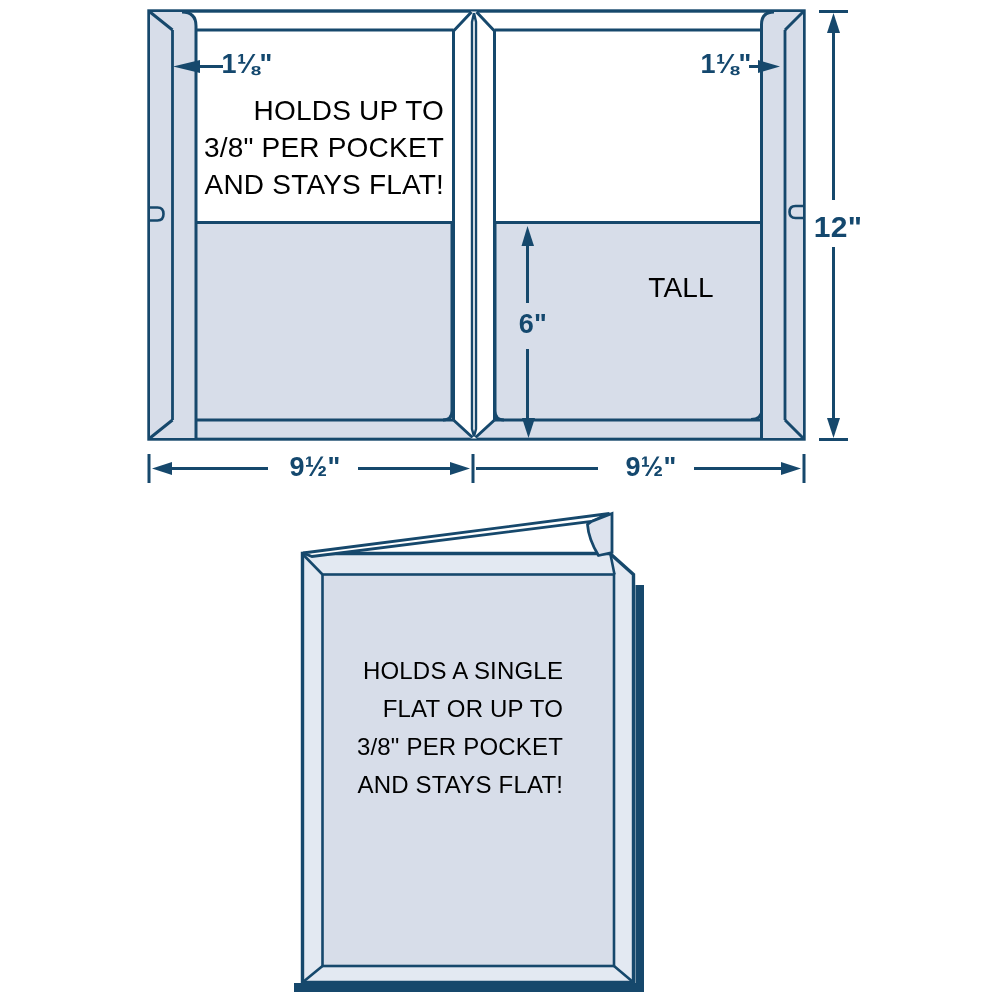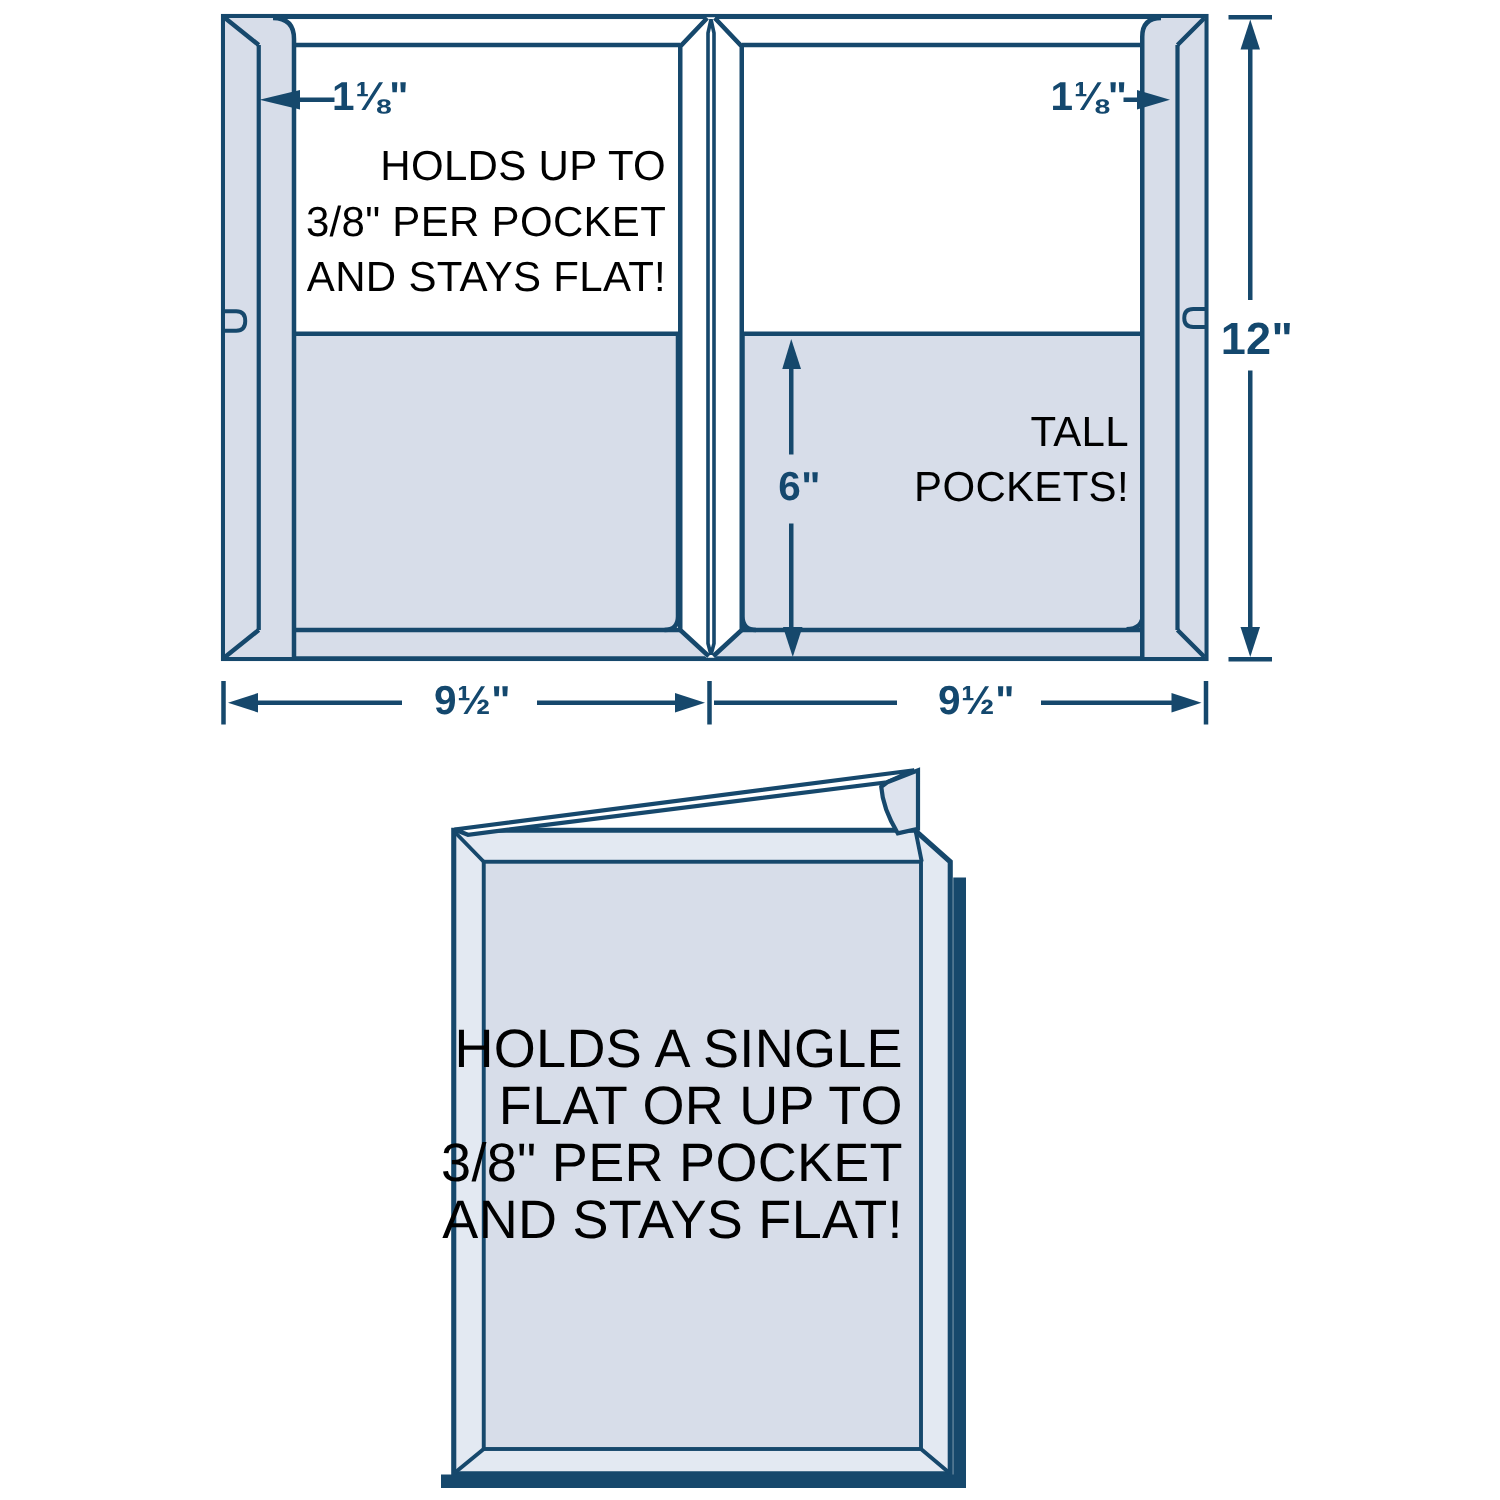--- a/index.html
+++ b/index.html
@@ -15,21 +15,21 @@
   }
   .dim{font-size:27px;}
   .dim-12{font-size:30px;}
   .block{
     position:absolute;transform:translateX(-50%);text-align:right;
     font-weight:normal;color:#000000;white-space:nowrap;letter-spacing:0.2px;
   }
   .block .line{display:block;}
   #open-left-text{left:324px;top:92px;font-size:28px;line-height:37px;}
   #pocket-text{left:652px;top:270px;font-size:28px;line-height:36.5px;margin-left:29px;}
-  #closed-text{left:448px;top:652px;font-size:36px;line-height:38px;margin-top:28px;}
+  #closed-text{left:460px;top:652px;font-size:24px;line-height:38px;}
   #lbl-flap-left{left:247px;top:51px;}
   #lbl-flap-right{left:726px;top:51px;}
   #lbl-height{left:838px;top:212px;}
   #lbl-pocket-height{left:533px;top:311px;}
   #lbl-width-left{left:315px;top:454px;}
   #lbl-width-right{left:651px;top:454px;}
 </style>
 </head>
 <body>
 
@@ -131,21 +131,20 @@
   <div class="lbl dim" id="lbl-width-right">9½"</div>
 
   <div class="block" id="open-left-text">
     <span class="line">HOLDS UP TO</span>
     <span class="line">3/8" PER POCKET</span>
     <span class="line">AND STAYS FLAT!</span>
   </div>
 
   <div class="block" id="pocket-text">
     <span class="line">TALL</span>
-    <span class="line">POCKETS!</span>
   </div>
 
   <div class="block" id="closed-text">
     <span class="line">HOLDS A SINGLE</span>
     <span class="line">FLAT OR UP TO</span>
     <span class="line">3/8" PER POCKET</span>
     <span class="line">AND STAYS FLAT!</span>
   </div>
 
 </div>

